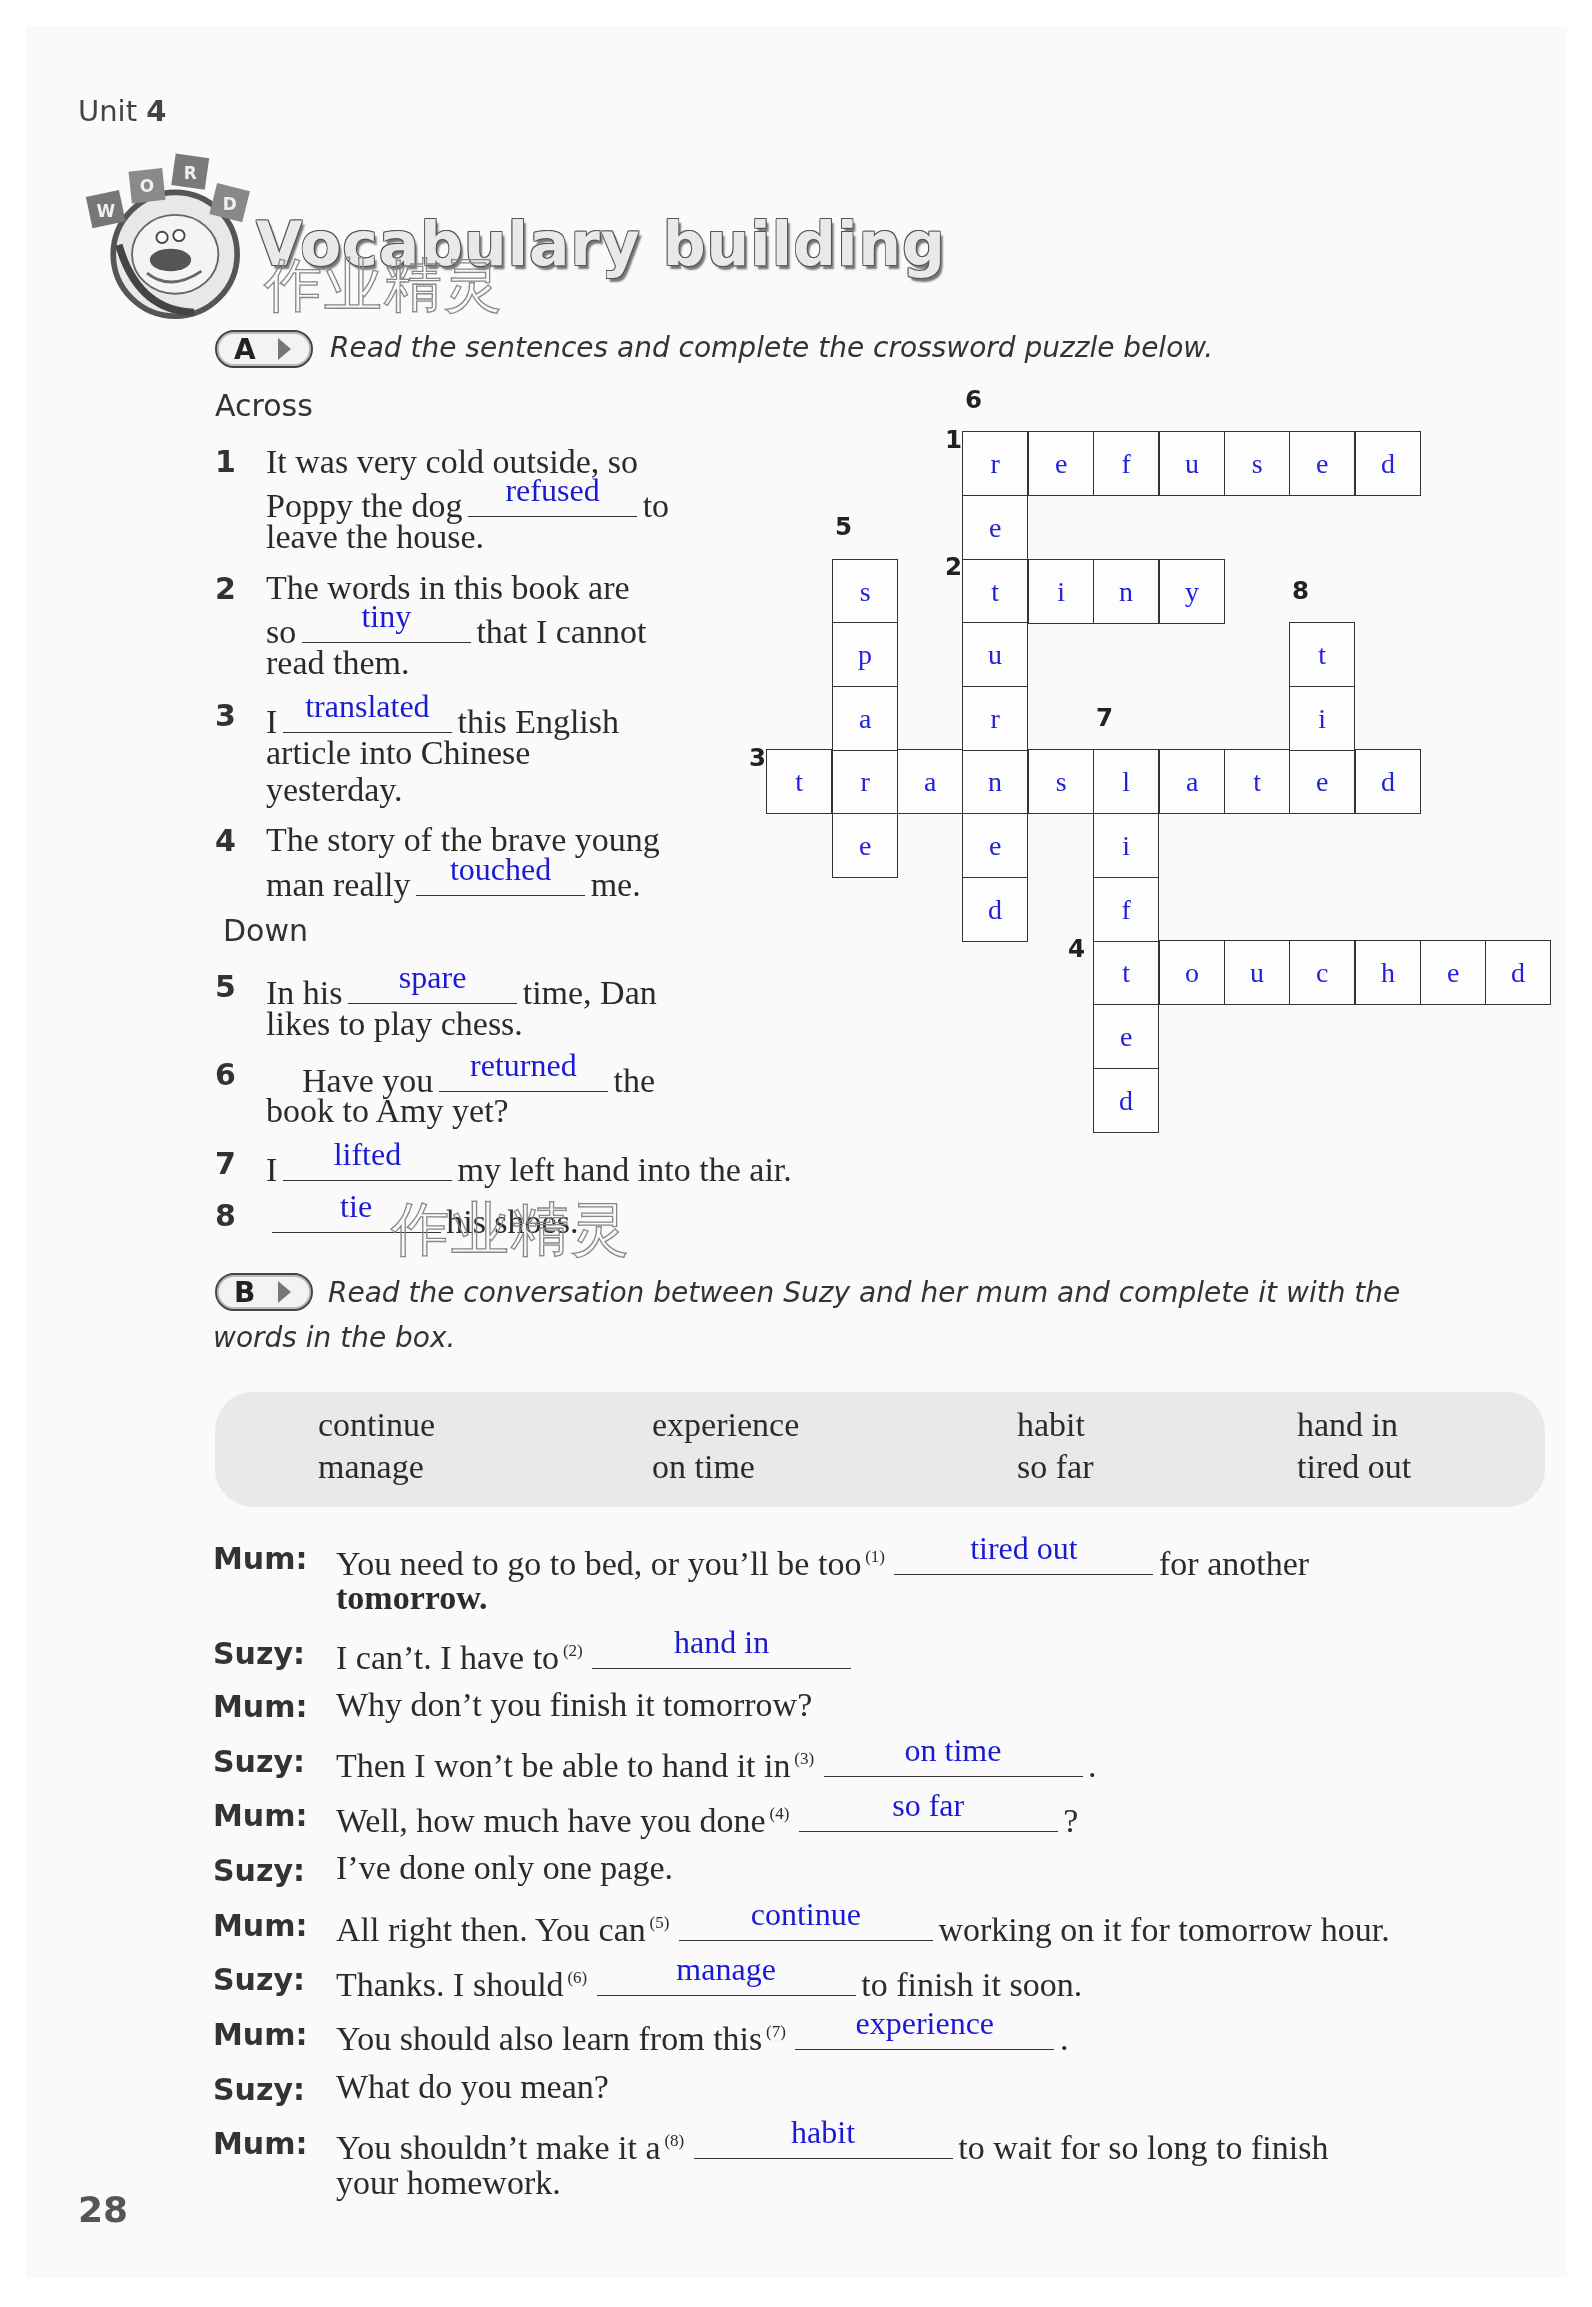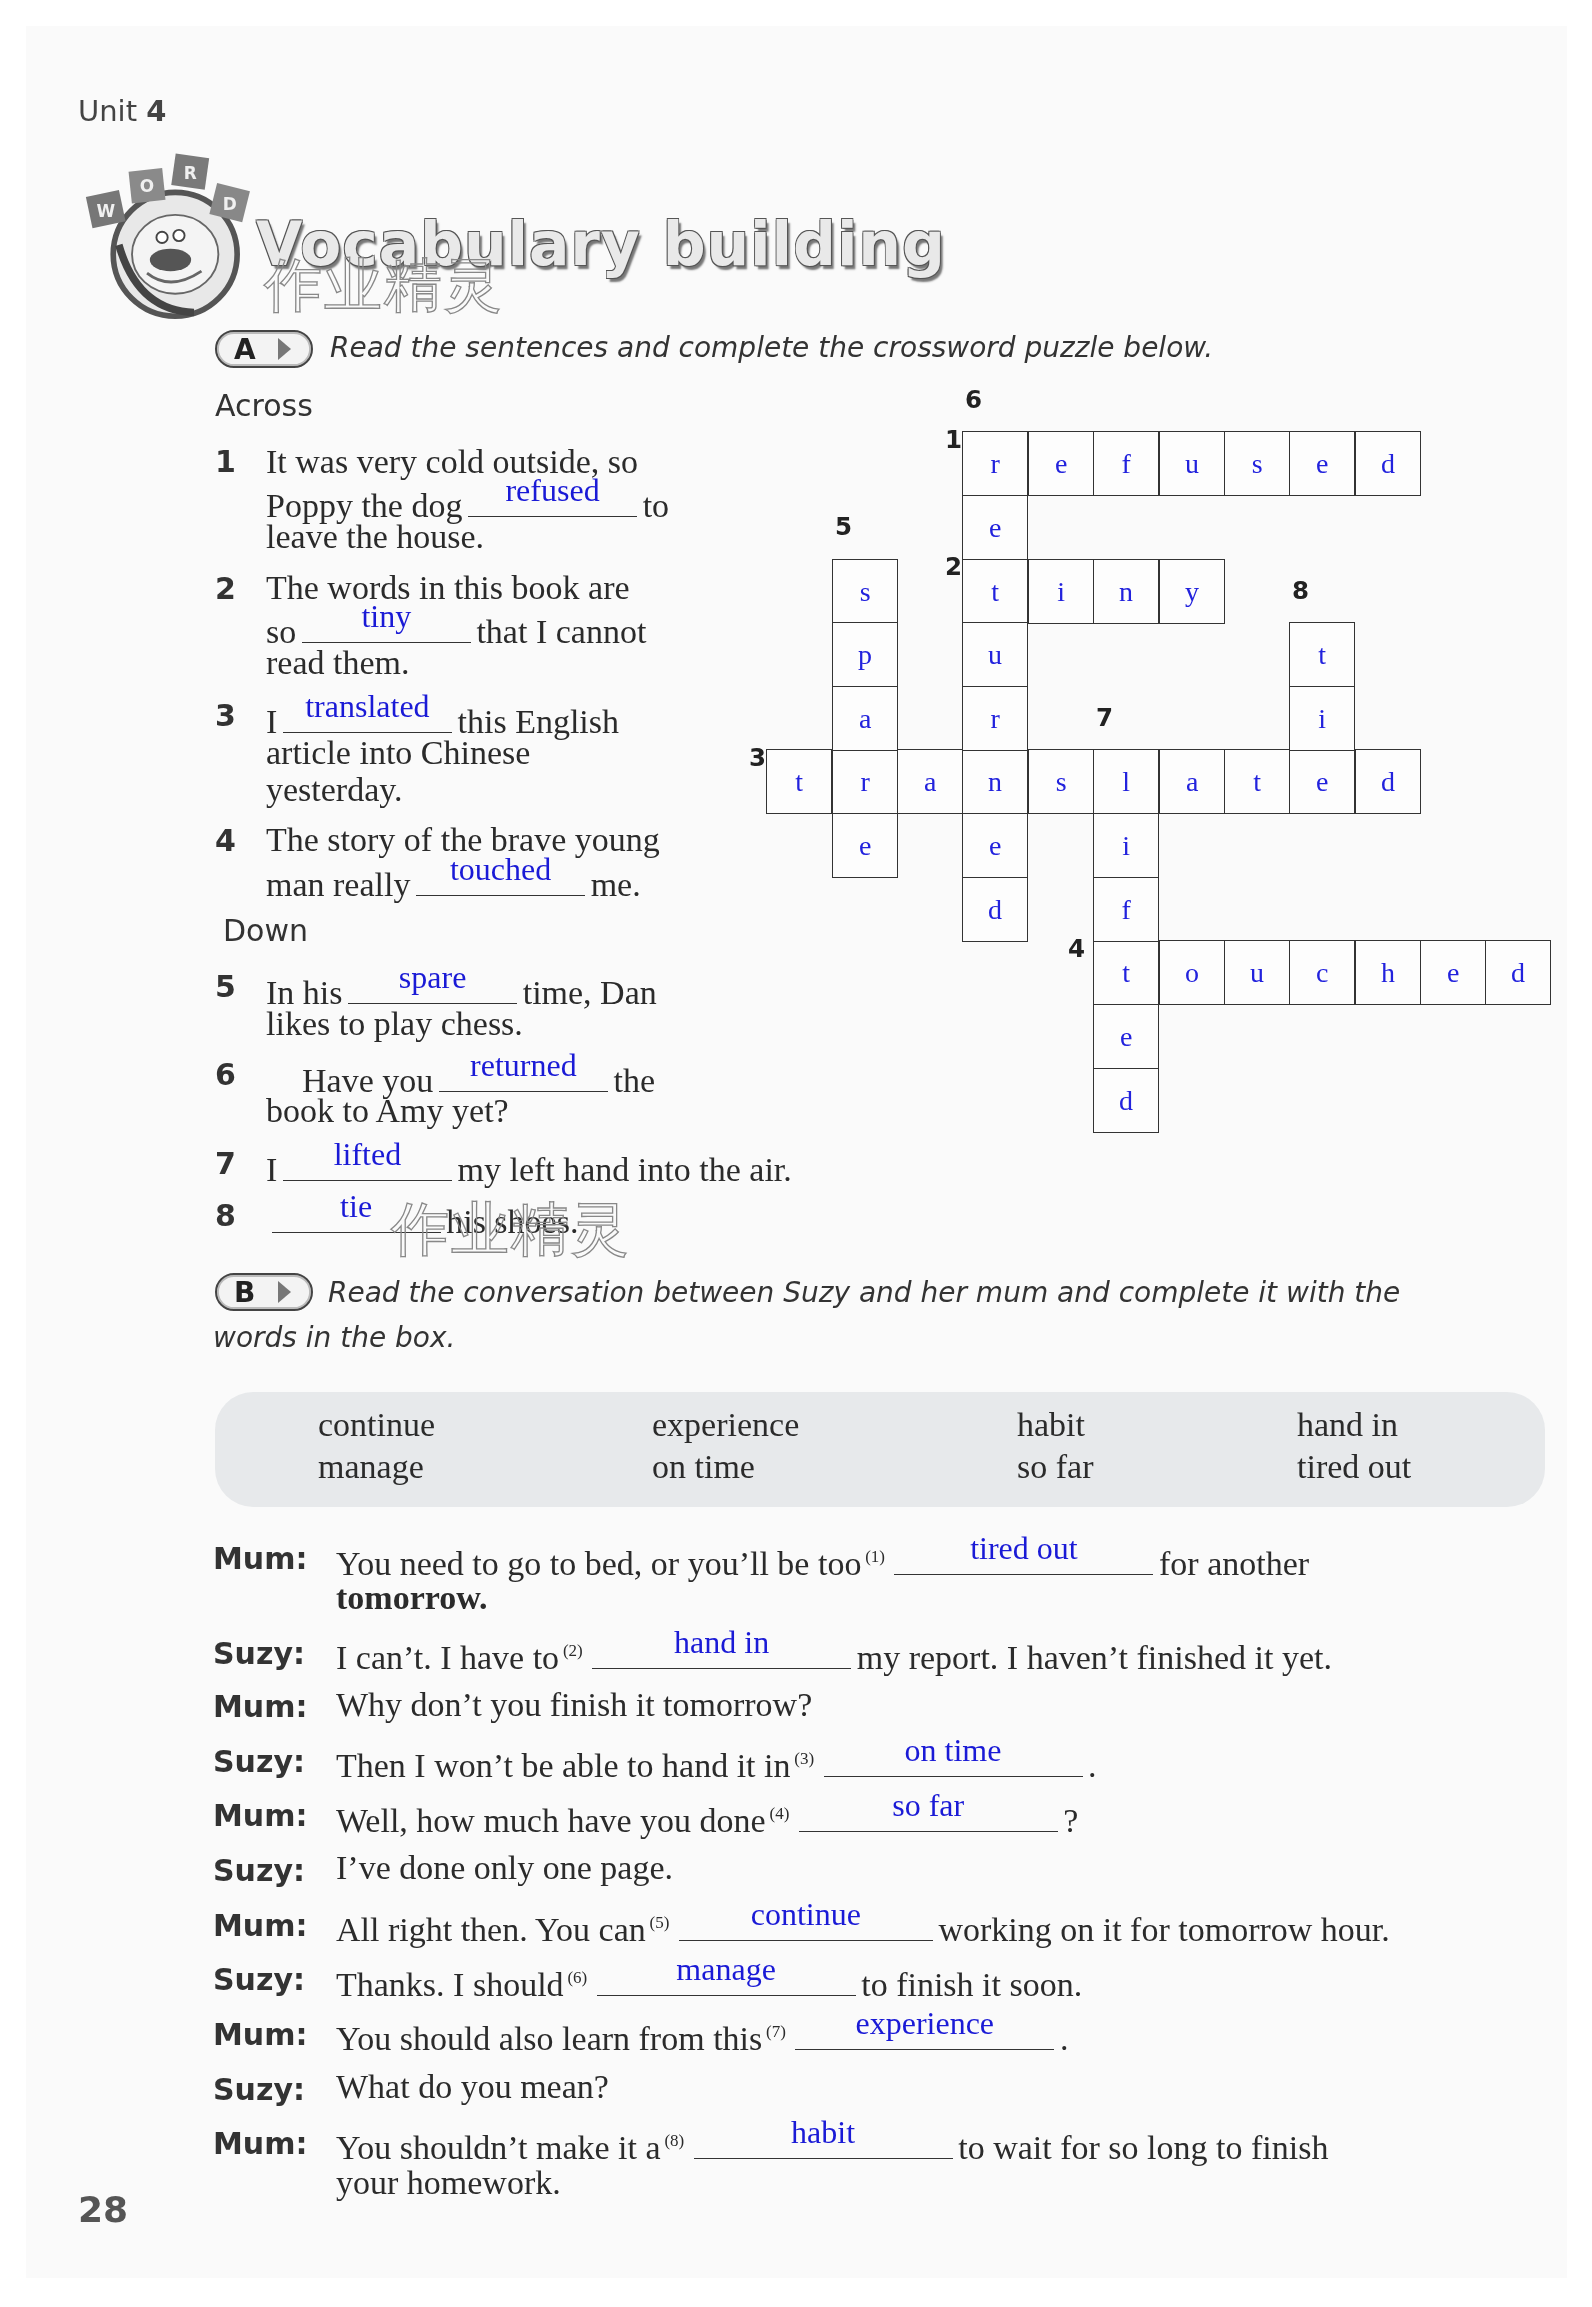--- a/index.html
+++ b/index.html
@@ -177,21 +177,21 @@
     <div class="abs word" style="left: 1017px; top: 1448px;">so far</div>
     <div class="abs word" style="left: 1297px; top: 1406px;">hand in</div>
     <div class="abs word" style="left: 1297px; top: 1448px;">tired out</div>
   </div>
 
 <div id="dialogue">
     <div class="abs speaker" style="left: 213px; top: 1541px;">Mum:</div>
     <div class="abs dline" style="left: 336px; top: 1538px;"><span>You need to go to bed, or you’ll be too</span><span class="sup">(1)</span><span class="blank" style="width: 259px;"><span class="ans">tired out</span></span><span>for another</span></div>
     <div class="abs dline" style="left: 336px; top: 1579px; font-weight: bold;">tomorrow.</div>
     <div class="abs speaker" style="left: 213px; top: 1636px;">Suzy:</div>
-    <div class="abs dline" style="left: 336px; top: 1632px;"><span>I can’t. I have to</span><span class="sup">(2)</span><span class="blank" style="width: 259px;"><span class="ans">hand in</span></span><span>my report. I haven’t finished it yet.</span></div>
+    <div class="abs dline" style="left: 336px; top: 1632px;"><span>I can’t. I have to</span><span class="sup">(2)</span><span class="blank" style="width: 259px;"><span class="ans">hand in</span></span></div>
     <div class="abs speaker" style="left: 213px; top: 1689px;">Mum:</div>
     <div class="abs dline" style="left: 336px; top: 1686px;"><span>Why don’t you finish it tomorrow?</span></div>
     <div class="abs speaker" style="left: 213px; top: 1744px;">Suzy:</div>
     <div class="abs dline" style="left: 336px; top: 1740px;"><span>Then I won’t be able to hand it in</span><span class="sup">(3)</span><span class="blank" style="width: 259px;"><span class="ans">on time</span></span><span>.</span></div>
     <div class="abs speaker" style="left: 213px; top: 1798px;">Mum:</div>
     <div class="abs dline" style="left: 336px; top: 1795px;"><span>Well, how much have you done</span><span class="sup">(4)</span><span class="blank" style="width: 259px;"><span class="ans">so far</span></span><span>?</span></div>
     <div class="abs speaker" style="left: 213px; top: 1853px;">Suzy:</div>
     <div class="abs dline" style="left: 336px; top: 1849px;"><span>I’ve done only one page.</span></div>
     <div class="abs speaker" style="left: 213px; top: 1908px;">Mum:</div>
     <div class="abs dline" style="left: 336px; top: 1904px;"><span>All right then. You can</span><span class="sup">(5)</span><span class="blank" style="width: 254px;"><span class="ans">continue</span></span><span>working on it for tomorrow hour.</span></div>

